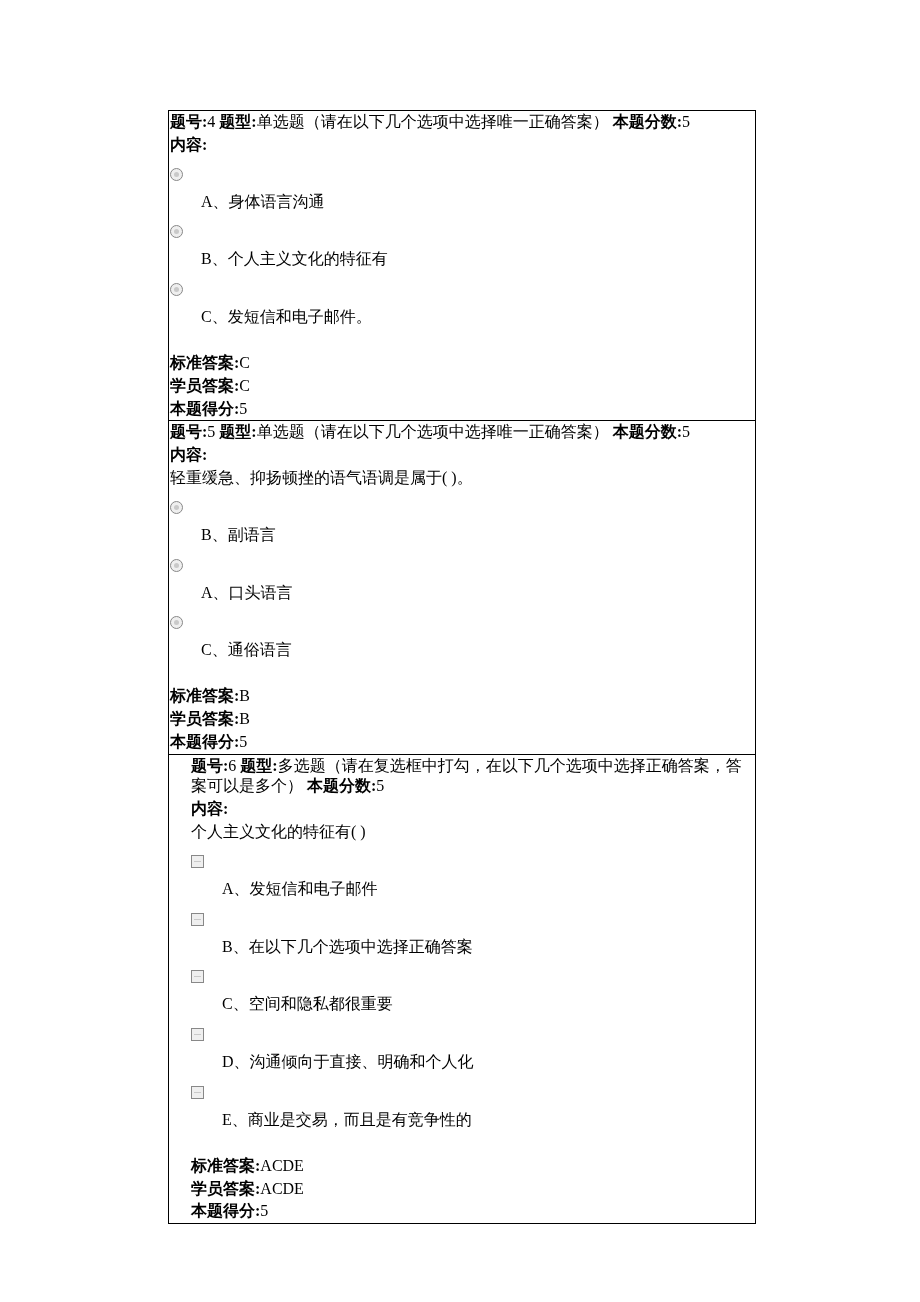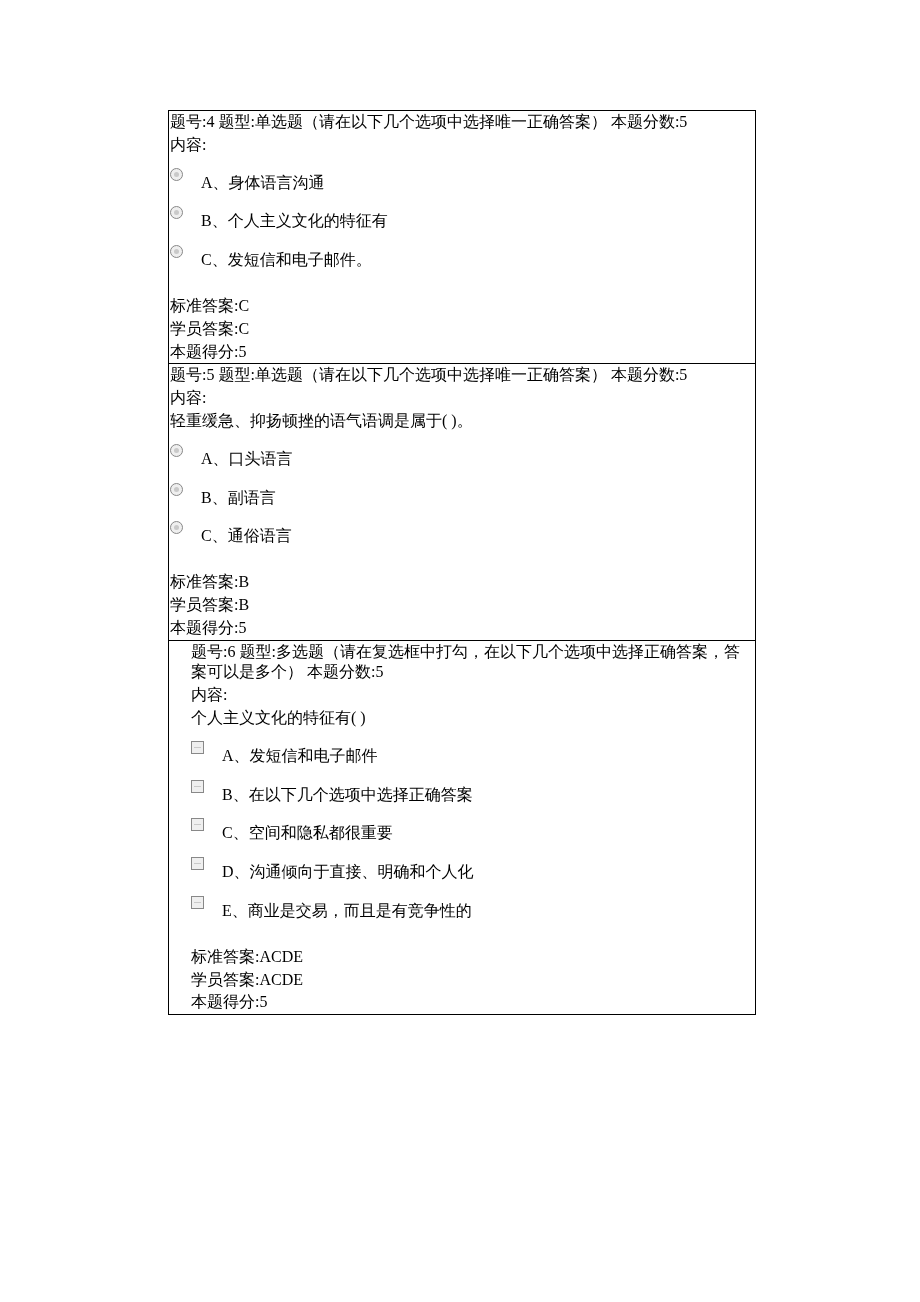--- a/index.html
+++ b/index.html
@@ -15,21 +15,21 @@
     .question-block {
       border: 1px solid #000;
       border-bottom: none;
       padding: 0;
     }
     .question-block:last-child {
       border-bottom: 1px solid #000;
       padding-left: 21px;
     }
     .line { padding: 1px 0 1px 1px; }
-    .bold { font-weight: normal; }
+    .bold { font-weight: bold; }
     .normal { font-weight: normal; }
     .option-row {
       display: flex;
       align-items: flex-start;
       padding: 2px 0 2px 1px;
       margin: 8px 0;
     }
     .radio-shape, .check-shape {
       width: 13px;
       height: 13px;
@@ -49,21 +49,21 @@
       border-radius: 50%;
       background: #c9c9c9;
     }
     .check-shape::after {
       content: "";
       position: absolute;
       left: 2px; top: 5px;
       width: 7px; height: 1px;
       background: #c9c9c9;
     }
-    .option-text { padding-top: 6px; }
+    .option-text { padding-top: 6px; margin-top: 19px; }
     .spacer { height: 14px; }
   </style>
 </head>
 <body>
 
 <div id="quiz-root">
     <div class="question-block">
       <div class="line"><span class="bold">题号:</span><span class="normal">4</span><span class="bold"> 题型:</span><span class="normal">单选题（请在以下几个选项中选择唯一正确答案）</span><span class="bold">  本题分数:</span><span class="normal">5</span></div>
       <div class="line bold">内容:</div>
       <div class="option-row">
@@ -82,25 +82,25 @@
       <div class="line"><span class="bold">标准答案:</span><span>C</span></div>
       <div class="line"><span class="bold">学员答案:</span><span>C</span></div>
       <div class="line"><span class="bold">本题得分:</span><span>5</span></div>
     </div>
     <div class="question-block">
       <div class="line"><span class="bold">题号:</span><span class="normal">5</span><span class="bold"> 题型:</span><span class="normal">单选题（请在以下几个选项中选择唯一正确答案）</span><span class="bold">  本题分数:</span><span class="normal">5</span></div>
       <div class="line bold">内容:</div>
       <div class="line">轻重缓急、抑扬顿挫的语气语调是属于( )。</div>
       <div class="option-row">
         <span class="radio-shape"></span>
-        <span class="option-text">A、口头语言</span>
+        <span class="option-text">B、副语言</span>
       </div>
       <div class="option-row">
         <span class="radio-shape"></span>
-        <span class="option-text">B、副语言</span>
+        <span class="option-text">A、口头语言</span>
       </div>
       <div class="option-row">
         <span class="radio-shape"></span>
         <span class="option-text">C、通俗语言</span>
       </div>
       <div class="spacer"></div>
       <div class="line"><span class="bold">标准答案:</span><span>B</span></div>
       <div class="line"><span class="bold">学员答案:</span><span>B</span></div>
       <div class="line"><span class="bold">本题得分:</span><span>5</span></div>
     </div>

